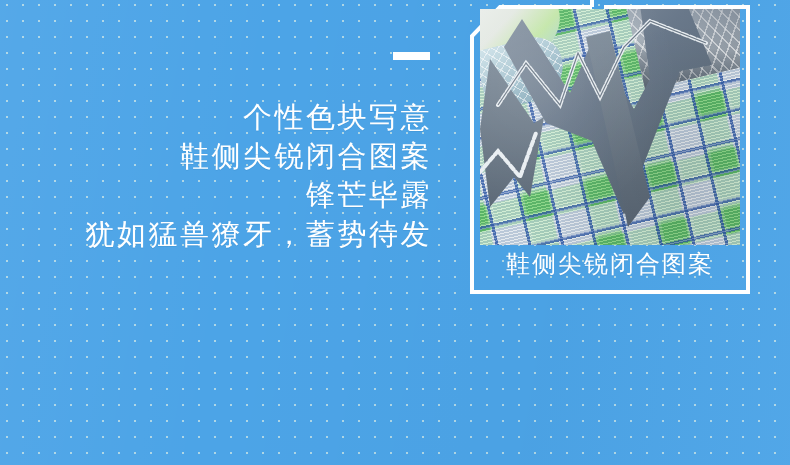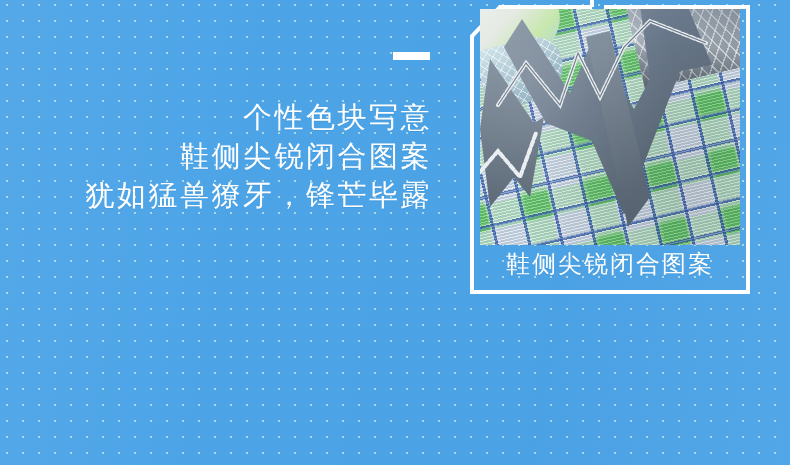--- a/index.html
+++ b/index.html
@@ -228,21 +228,22 @@
 
 <div id="promo-banner">
 
   <div class="dot-grid"></div>
   <div class="sheen"></div>
 
   <div class="copy-block">
     <span class="rule-dash"></span>
     <span class="headline-line">个性色块写意</span>
     <span class="headline-line">鞋侧尖锐闭合图案</span>
-    <span class="headline-line">犹如猛兽獠牙，锋芒毕露</span>
+    <span class="headline-line">锋芒毕露</span>
+    <span class="headline-line">犹如猛兽獠牙，蓄势待发</span>
   </div>
 
   <div class="photo-card">
 
     <svg class="frame-svg" viewBox="0 0 280 302" preserveAspectRatio="none">
 
       <path d="M 122 15 L 30 15 L 2 44 L 2 300 L 278 300 L 278 15 L 134 15" fill="none" stroke="#ffffff" stroke-width="4"></path>
 
       <path d="M 122 15 L 122 2" fill="none" stroke="#ffffff" stroke-width="4"></path>
     </svg>

